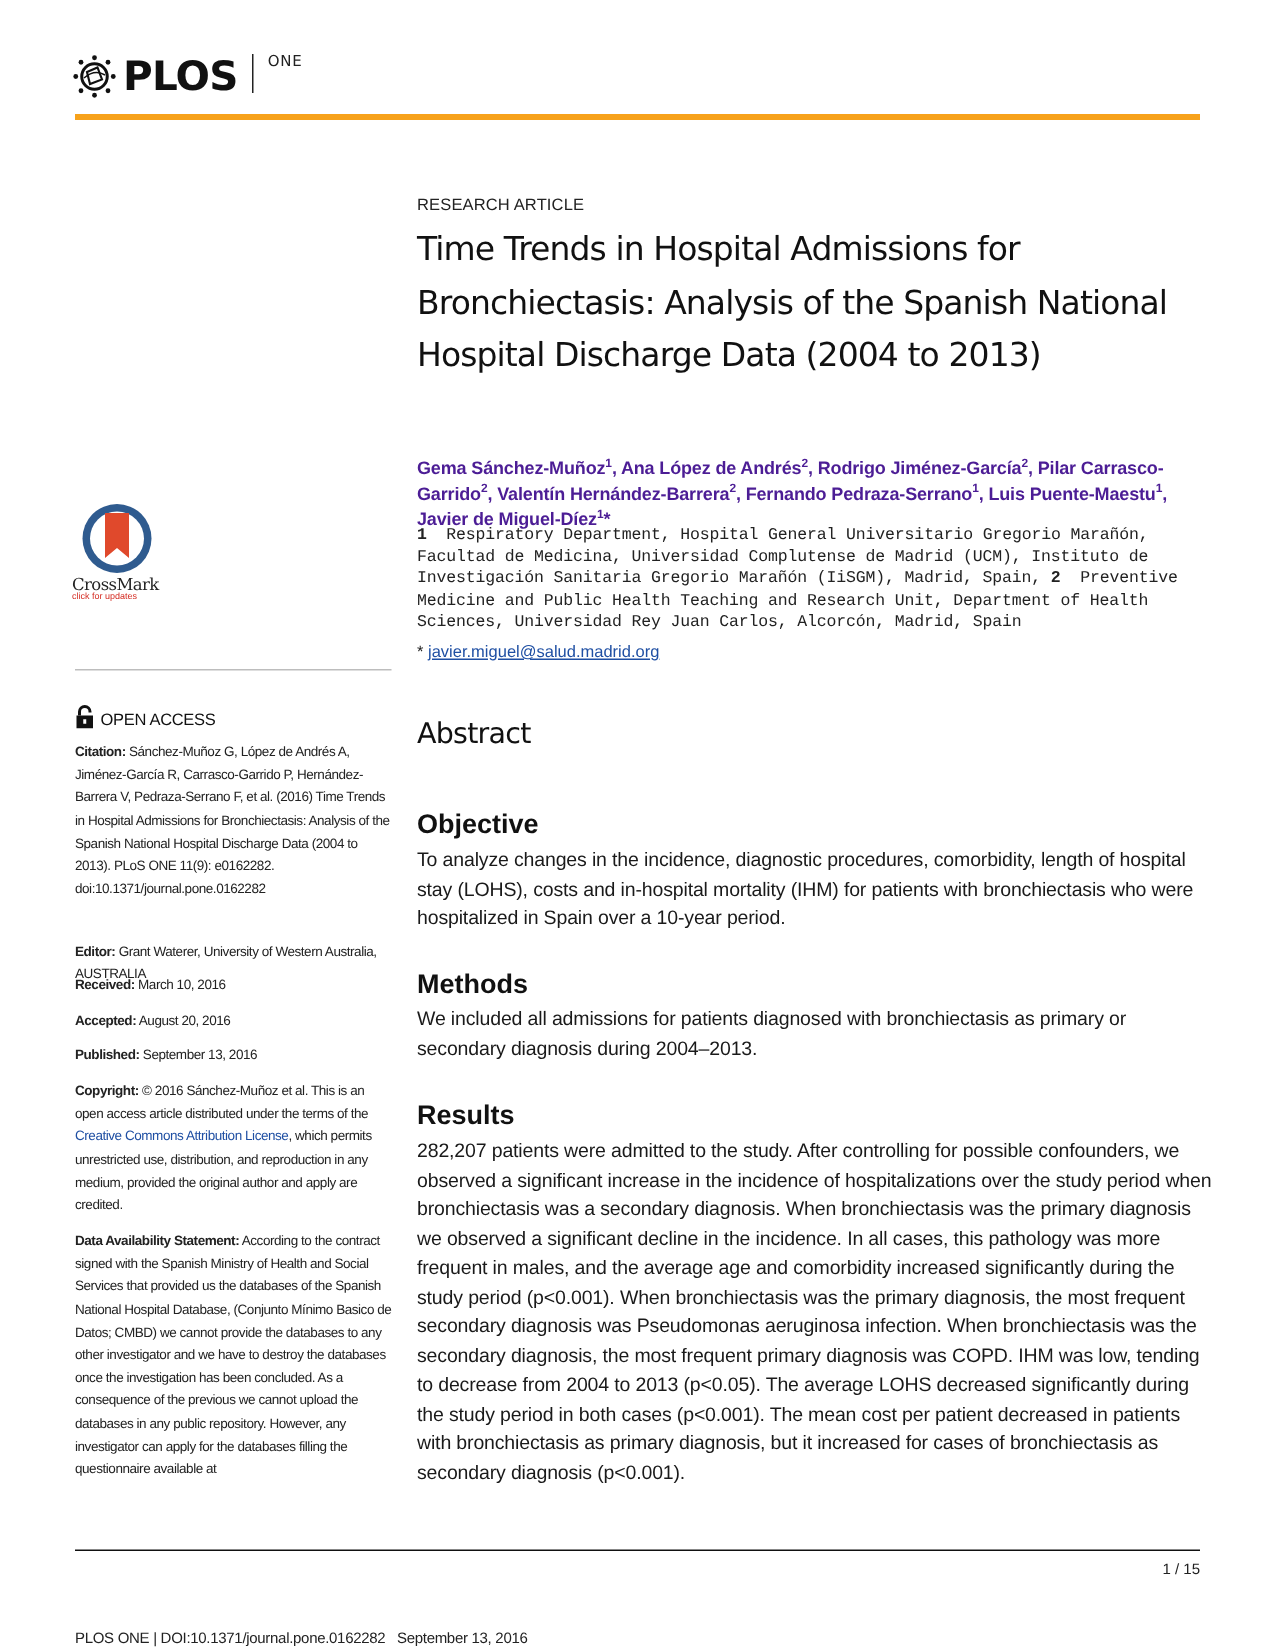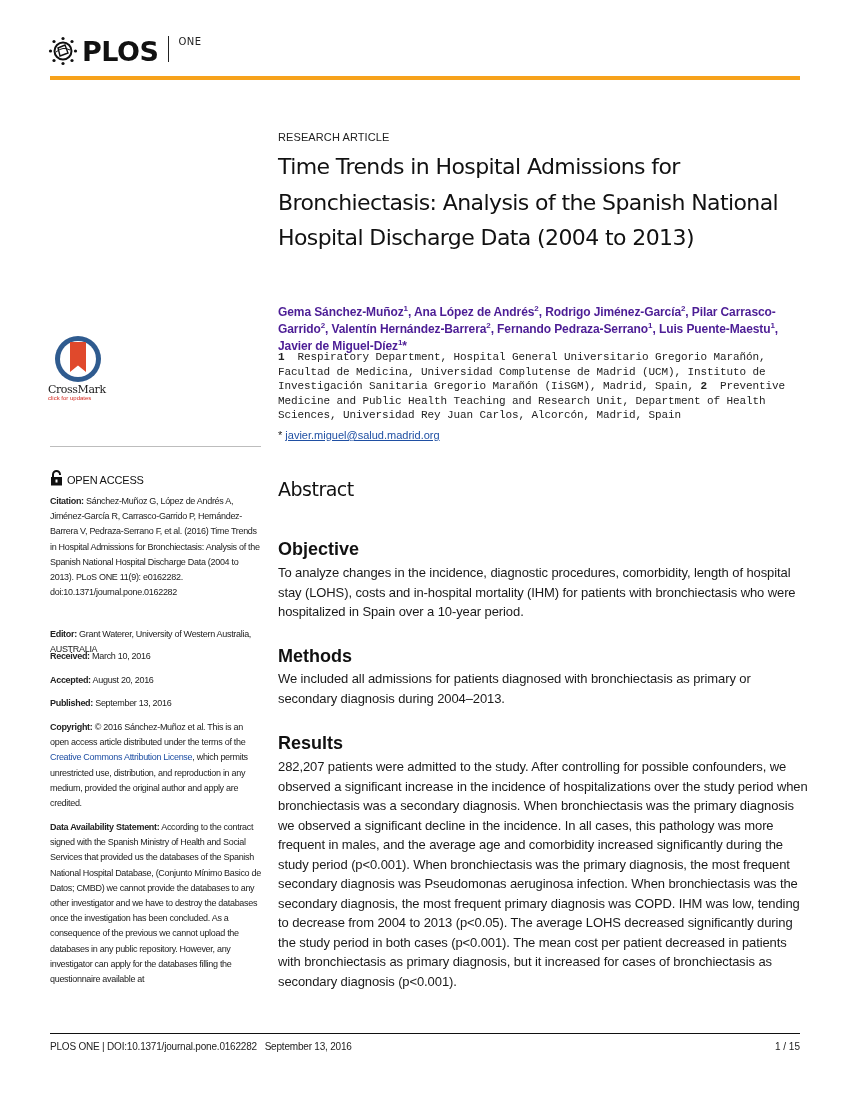--- a/index.html
+++ b/index.html
@@ -137,14 +137,14 @@
 <h3 class="sec-h" style="top:539px;">Objective</h3>
 <p class="sec-p" style="top:563px;">To analyze changes in the incidence, diagnostic procedures, comorbidity, length of hospital stay (LOHS), costs and in-hospital mortality (IHM) for patients with bronchiectasis who were hospitalized in Spain over a 10-year period.</p>
 
 <h3 class="sec-h" style="top:646px;">Methods</h3>
 <p class="sec-p" style="top:669px;">We included all admissions for patients diagnosed with bronchiectasis as primary or secondary diagnosis during 2004–2013.</p>
 
 <h3 class="sec-h" style="top:733px;">Results</h3>
 <p class="sec-p" style="top:757px;">282,207 patients were admitted to the study.  After controlling for possible confounders, we observed a significant increase in the incidence of hospitalizations over the study period when bronchiectasis was a secondary diagnosis. When bronchiectasis was the primary diagnosis we observed a significant decline in the incidence. In all cases, this pathology was more frequent in males, and the average age and comorbidity increased significantly during the study period (p&lt;0.001). When bronchiectasis was the primary diagnosis, the most frequent secondary diagnosis was Pseudomonas aeruginosa infection. When bronchiectasis was the secondary diagnosis, the most frequent primary diagnosis was COPD. IHM was low, tending to decrease from 2004 to 2013 (p&lt;0.05). The average LOHS decreased significantly during the study period in both cases (p&lt;0.001). The mean cost per patient decreased in patients with bronchiectasis as primary diagnosis, but it increased for cases of bronchiectasis as secondary diagnosis (p&lt;0.001).</p>
 
 <div id="footer-rule" class="abs"></div>
-<div id="footer-left" class="abs" style="white-space: pre;">PLOS ONE | DOI:10.1371/journal.pone.0162282   September 13, 2016</div>
+<div id="footer-left" class="abs" style="white-space: pre; margin-top: 46px;">PLOS ONE | DOI:10.1371/journal.pone.0162282   September 13, 2016</div>
 <div id="footer-right" class="abs">1 / 15</div>
 
 </body></html>

